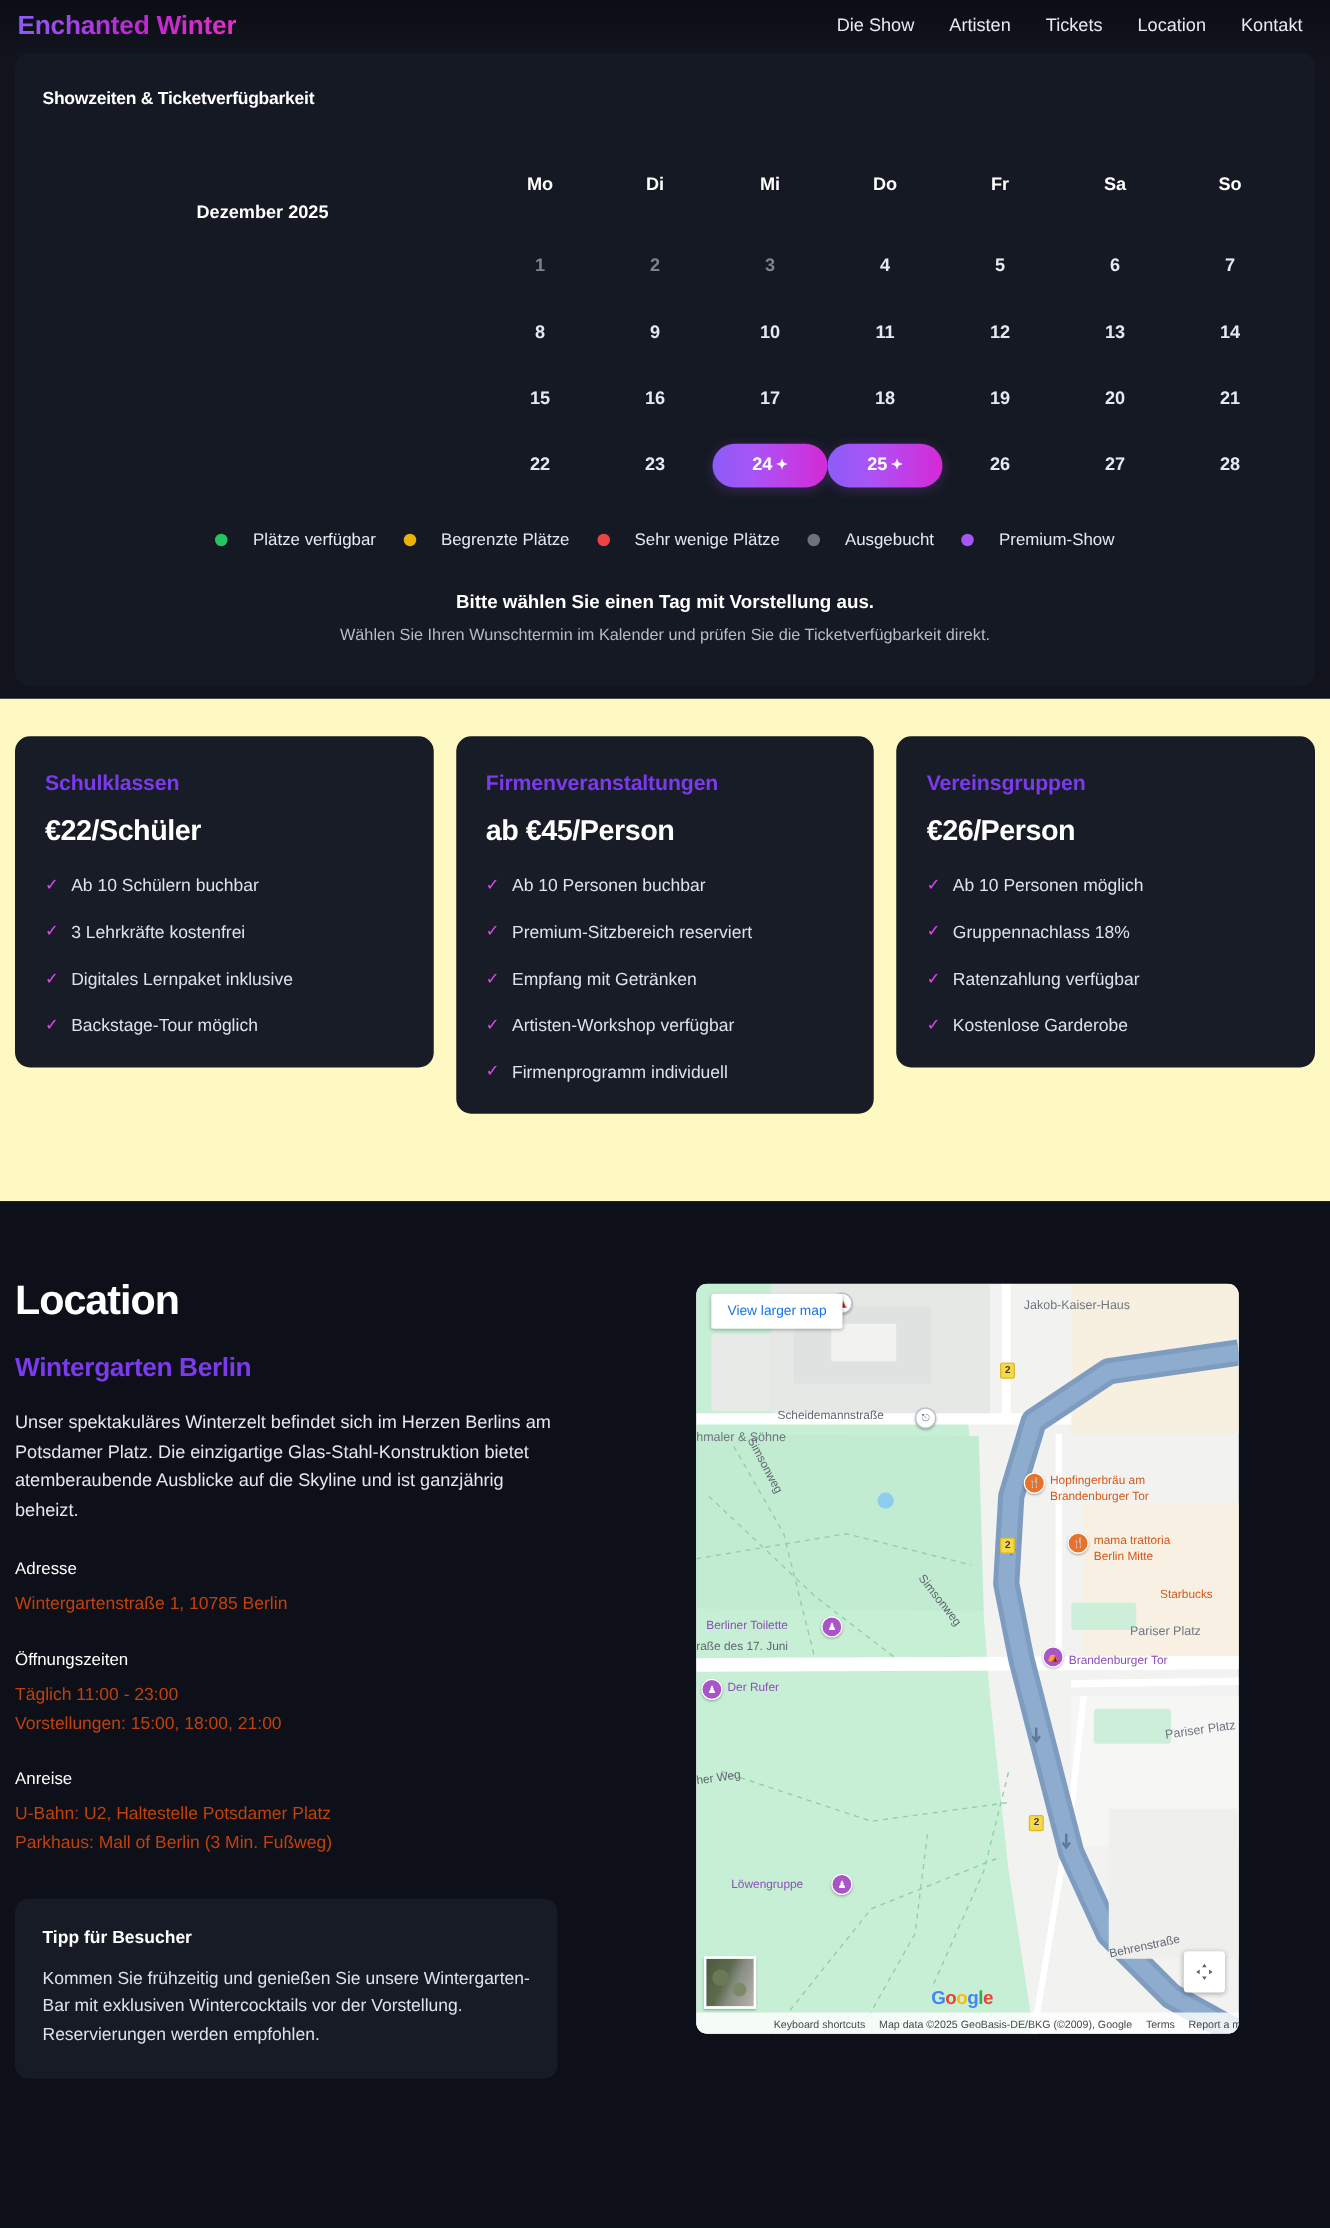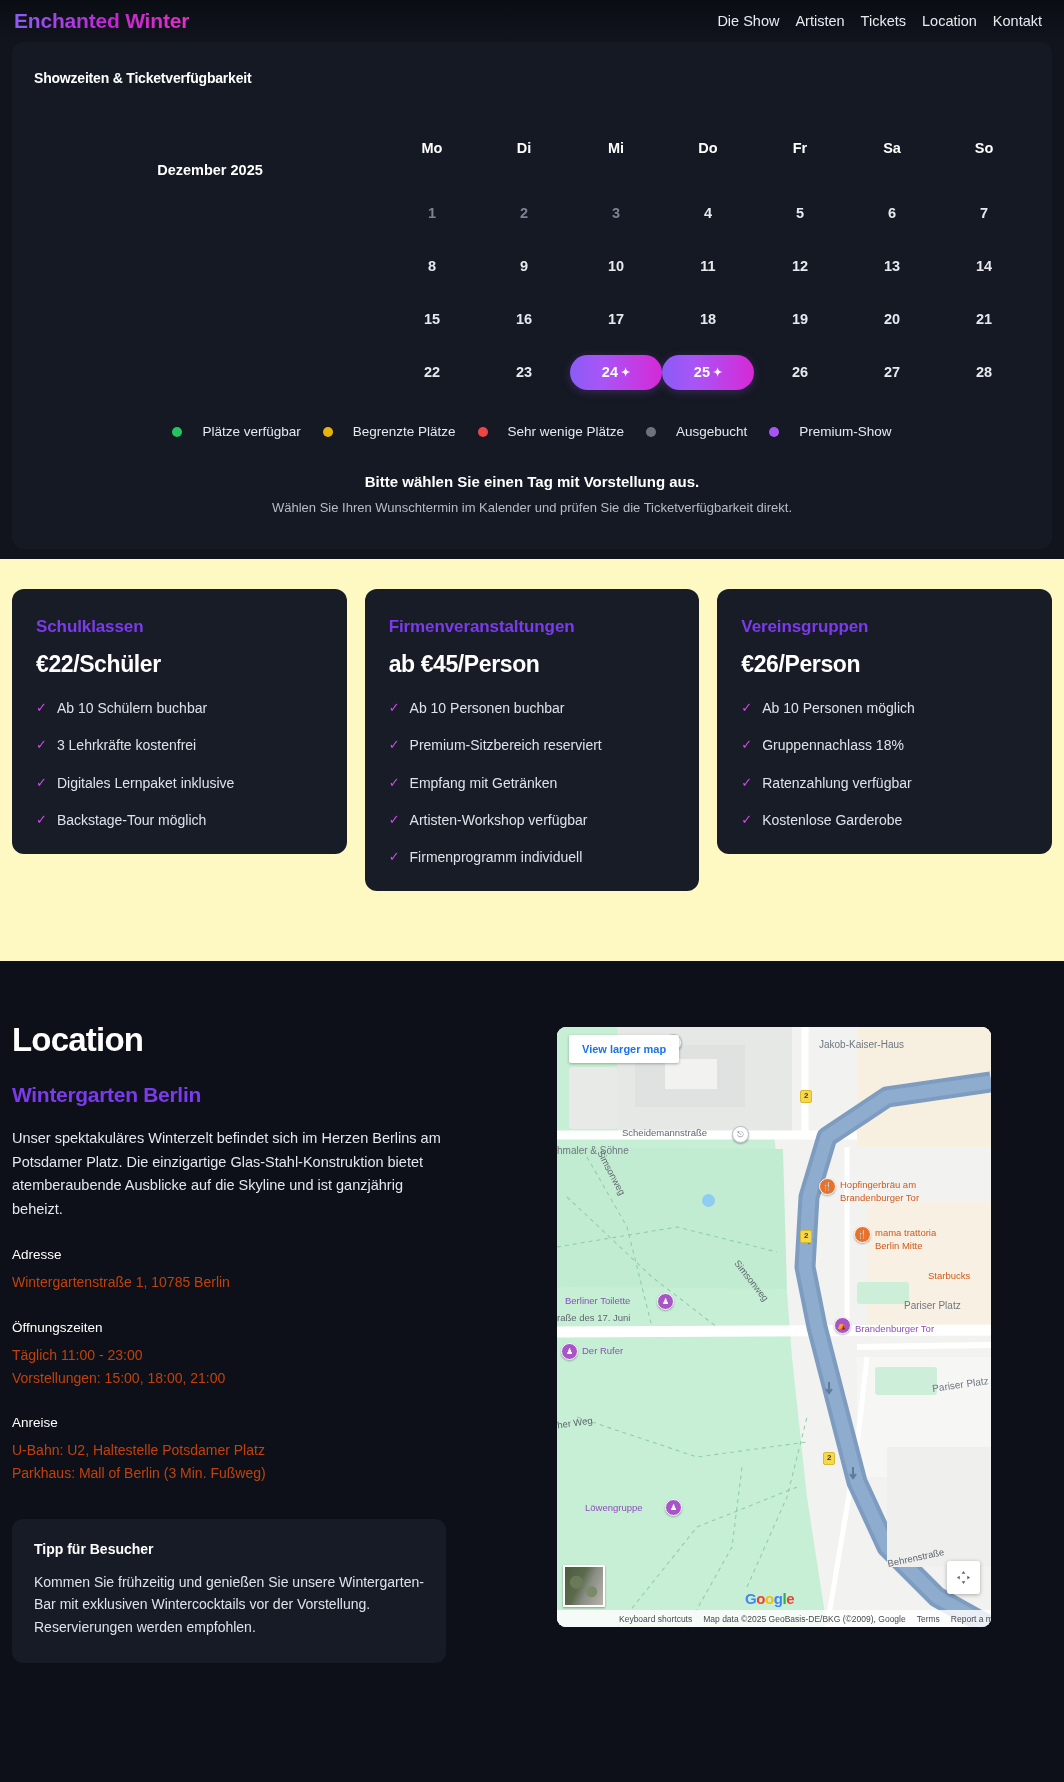--- a/index.html
+++ b/index.html
@@ -28,21 +28,21 @@
     background: linear-gradient(90deg, #8b5cf6 0%, #c026d3 55%, #e231c8 100%);
     -webkit-background-clip: text;
     background-clip: text;
     color: transparent;
     white-space: nowrap;
   }
   .main-nav {
     margin-left: auto;
     display: flex;
     align-items: flex-start;
-    gap: 16px;
+    gap: 28px;
     padding-right: 10px;
   }
   .nav-link {
     font-size: 14.5px;
     color: #e9eaf0;
     text-decoration: none;
     white-space: nowrap;
   }
 
   
@@ -248,21 +248,21 @@
     border: 1px solid #d9b92e;
     line-height: 1.1;
   }
 
   .view-larger {
     position: absolute;
     top: 8px; left: 12px;
     background: #fff;
     color: #1a73e8;
     font-size: 11px;
-    font-weight: 700;
+    font-weight: 400;
     padding: 8px 13px;
     border-radius: 2px;
     box-shadow: 0 1px 3px rgba(0,0,0,0.3);
     cursor: pointer;
   }
   .map-attrib {
     position: absolute;
     left: 0; right: 0; bottom: 0;
     height: 17px;
     background: rgba(255,255,255,0.82);

